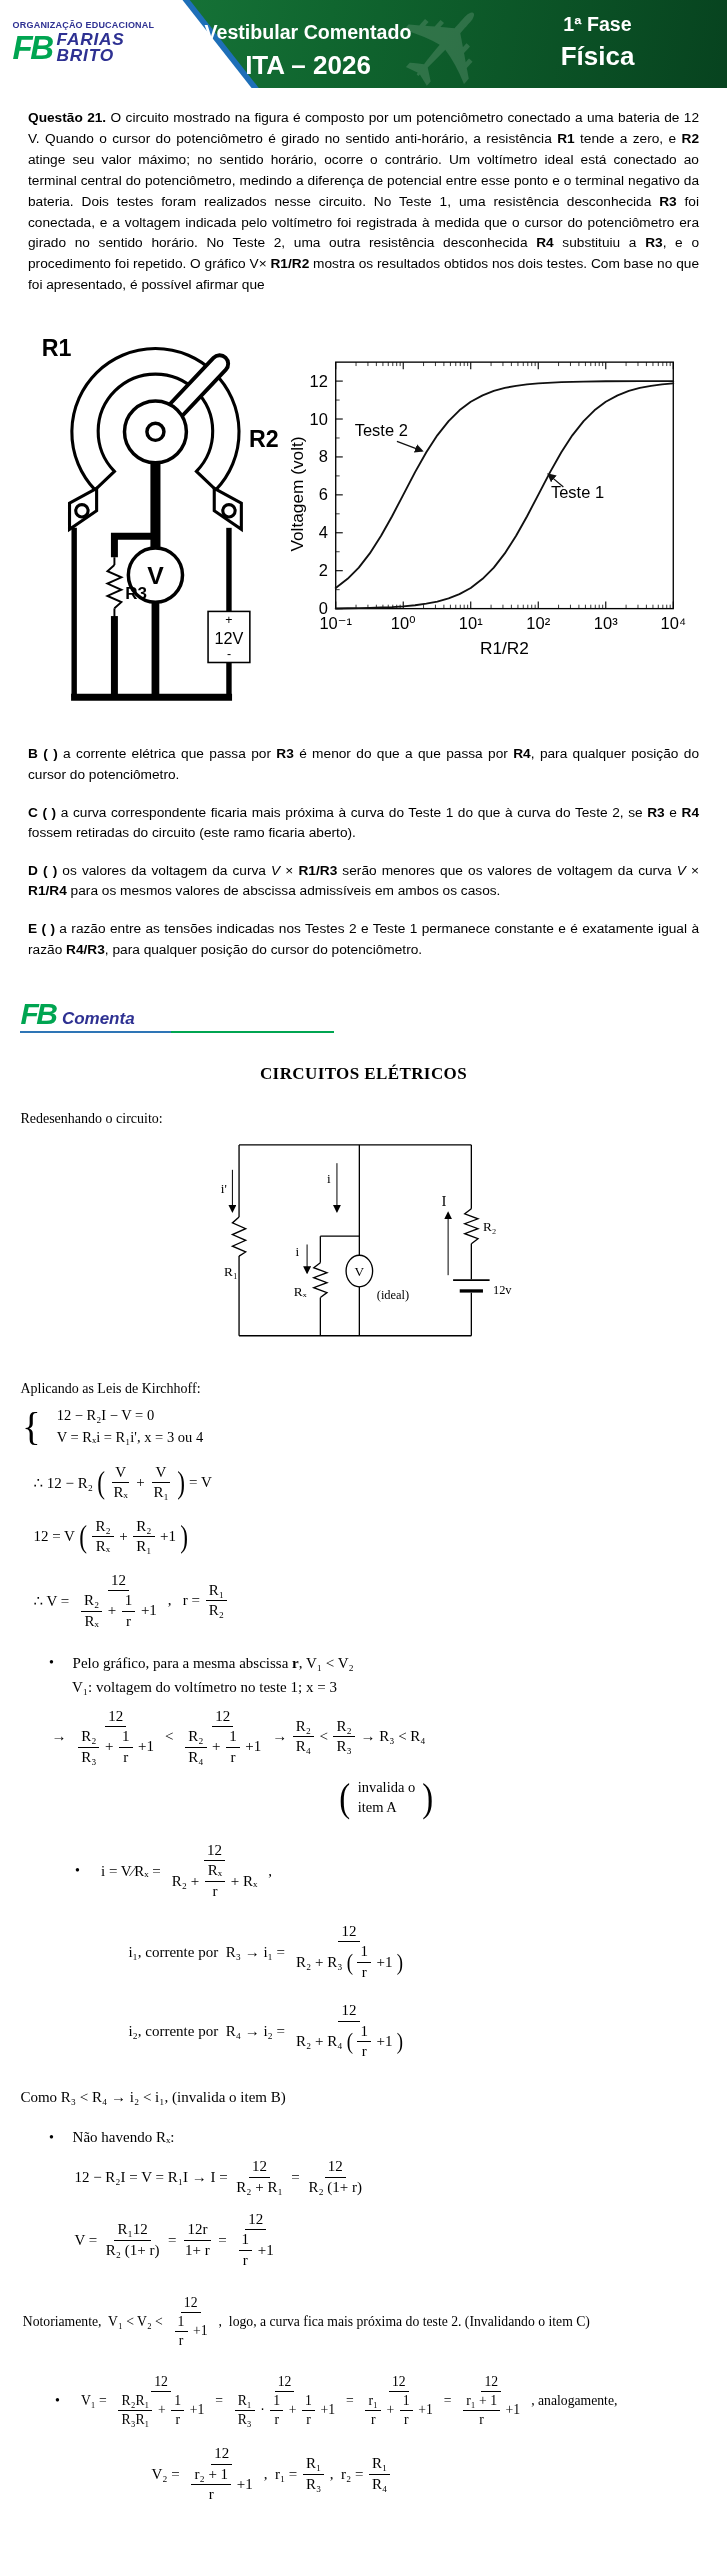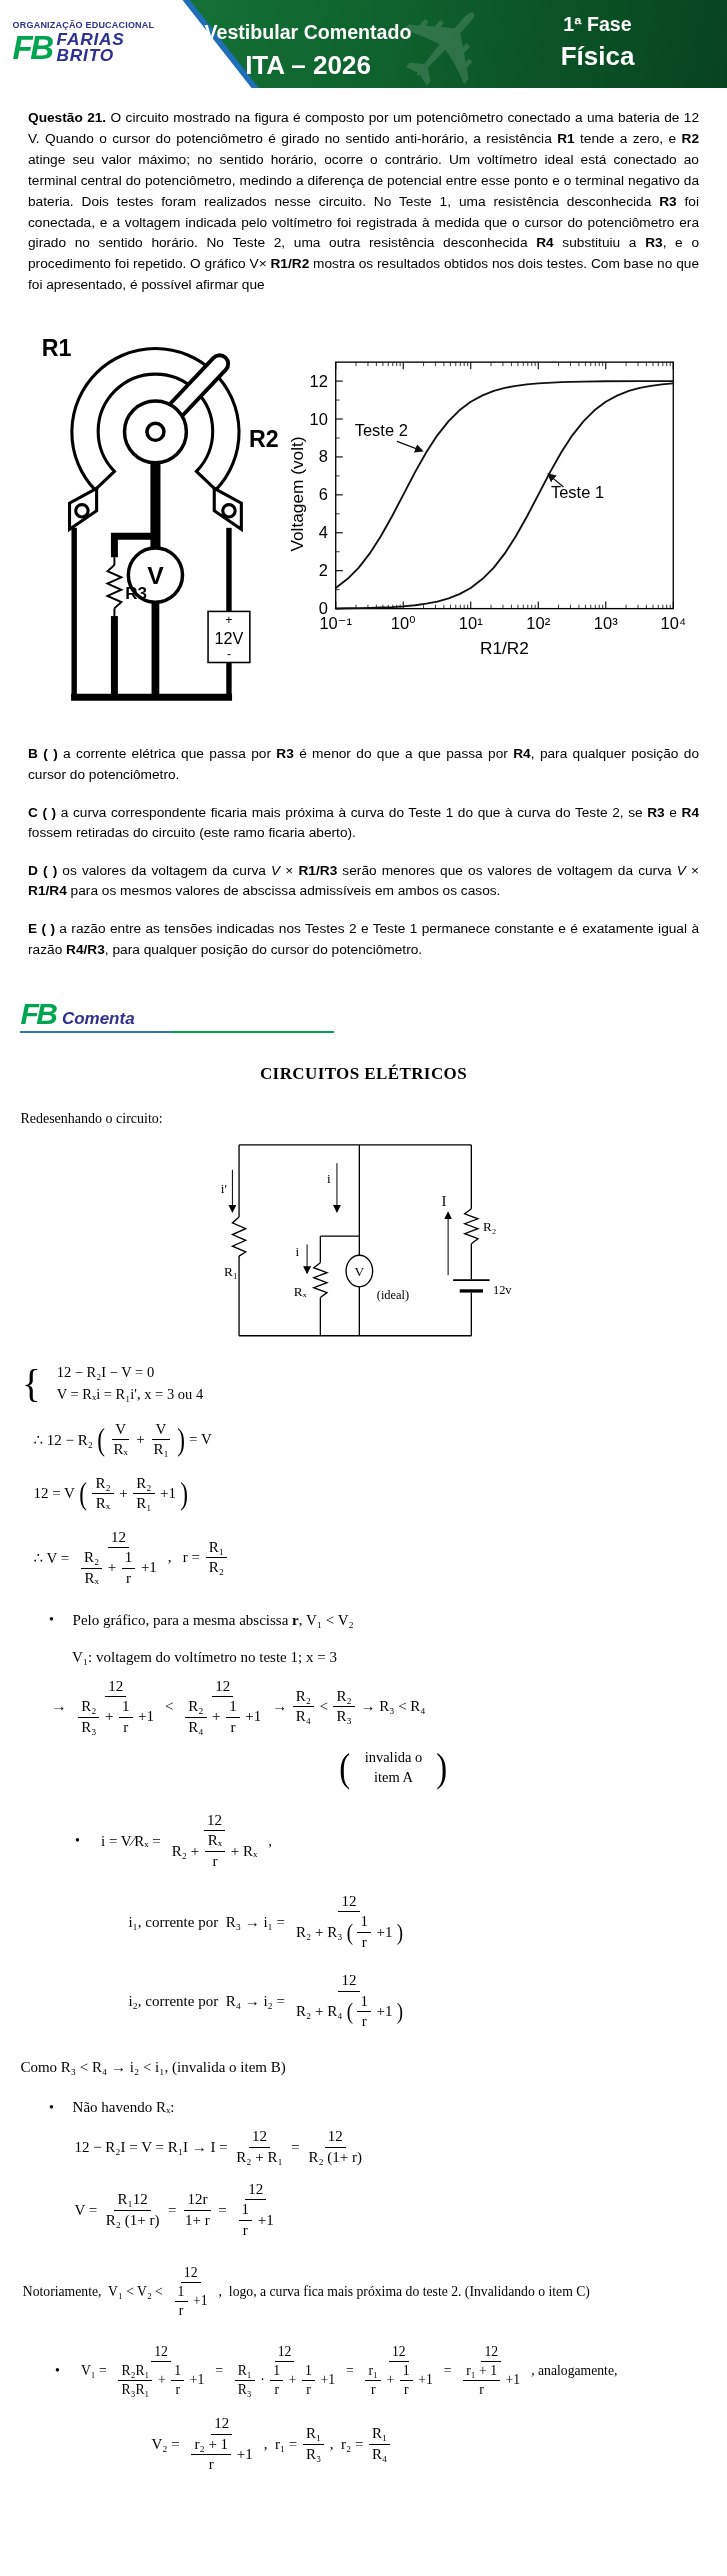--- a/index.html
+++ b/index.html
@@ -48,21 +48,21 @@
   .fr>.nu{border-bottom:1.1px solid #000;}
   .lp,.rp{font-size:31px;font-weight:300;line-height:.9;margin:0 0.8px;transform:scaleX(.75);}
   .mp{font-size:23.6px;font-weight:300;line-height:.9;margin:0 0.8px;transform:scaleX(.8);}
   .bigp{font-size:41px;font-weight:300;line-height:.85;transform:scaleX(.8);}
   .sysbrace{font-size:39px;font-weight:300;line-height:.8;margin-right:3.9px;}
   .sys{display:flex;align-items:center;margin:7.9px 0 0 22px;font-size:14.5px;}
   .sys .lines>div{line-height:1.5;margin-left:12px;}
   .bullet{display:flex;align-items:center;margin-top:23.6px;}
   .bdot{width:23.6px;text-align:left;font-size:14px;}
   .inval{display:flex;align-items:center;margin:11px 0 0 338px;font-size:14.5px;}
-  .inval .col{text-align:center;line-height:1.35;margin:0 13px;}
+  .inval .col{text-align:left;line-height:1.35;margin:0 6px;}
   .small{font-size:13.7px;}
 </style>
 </head>
 <body>
 
 <div class="page">
 
   <header class="hdr">
     <div class="hdr-green"></div>
     <div class="hdr-stripe"></div>
@@ -329,20 +329,21 @@
       <text x="336" y="198" font-size="15">12v</text>
       <text x="196" y="204" font-size="15">(ideal)</text>
     </g>
     <g>
       <ellipse cx="175" cy="170" rx="16" ry="19" fill="#fff" stroke="#000" stroke-width="1.6"></ellipse>
       <text x="175" y="176" text-anchor="middle" font-size="16" font-family="Liberation Serif, serif">V</text>
     </g>
   </svg>
   </div>
 
+  <div class="sol-line">Aplicando as Leis de Kirchhoff:</div>
 
   <div class="sys">
     <span class="sysbrace">{</span>
     <span class="lines">
       <div>12 − R₂I − V = 0</div>
       <div>V = Rₓi = R₁i', x = 3 ou 4</div>
     </span>
   </div>
 
   <div class="row" style="margin:14px 0 0 31px">
@@ -398,21 +399,21 @@
     <span class="fr">
         <span class="nu">R₁</span>
         <span class="de">R₂</span>
       </span>
   </div>
 
   <div class="bullet" style="margin-left:49px">
     <span class="bdot">•</span>
     <span style="font-size:15px"><span>Pelo gráfico, para a mesma abscissa </span><span class="b">r</span><span>, V₁ &lt; V₂</span></span>
   </div>
-  <div style="margin:20px 0 0 72px;font-size:15px">V₁: voltagem do voltímetro no teste 1; x = 3</div>
+  <div style="margin:7px 0 0 72px;font-size:15px">V₁: voltagem do voltímetro no teste 1; x = 3</div>
 
   <div class="row" style="margin:11px 0 0 49px">
     <span class="tx">→</span>
     <span class="fr">
         <span class="nu">12</span>
       <span class="de">
         <span class="fr">
             <span class="nu">R₂</span>
             <span class="de">R₃</span>
           </span>

